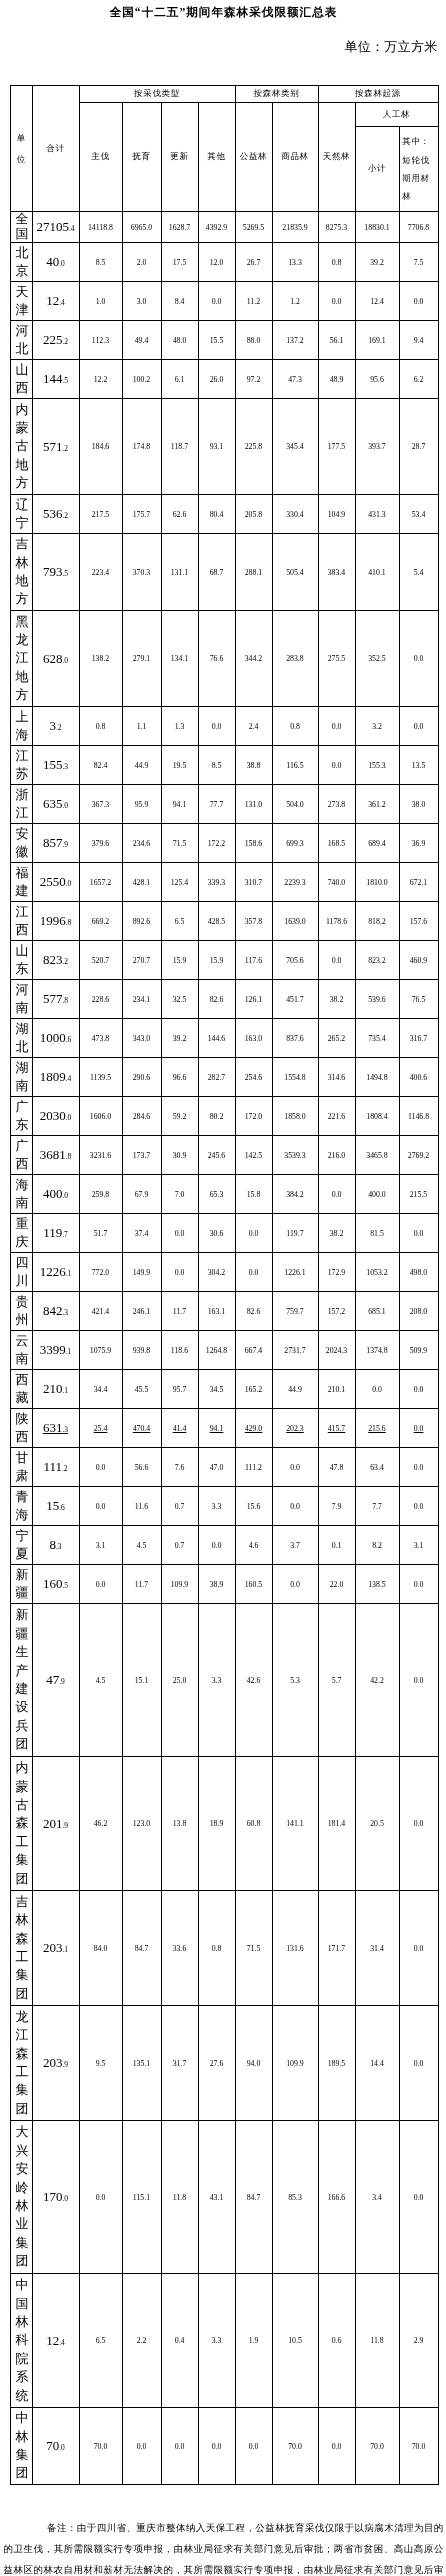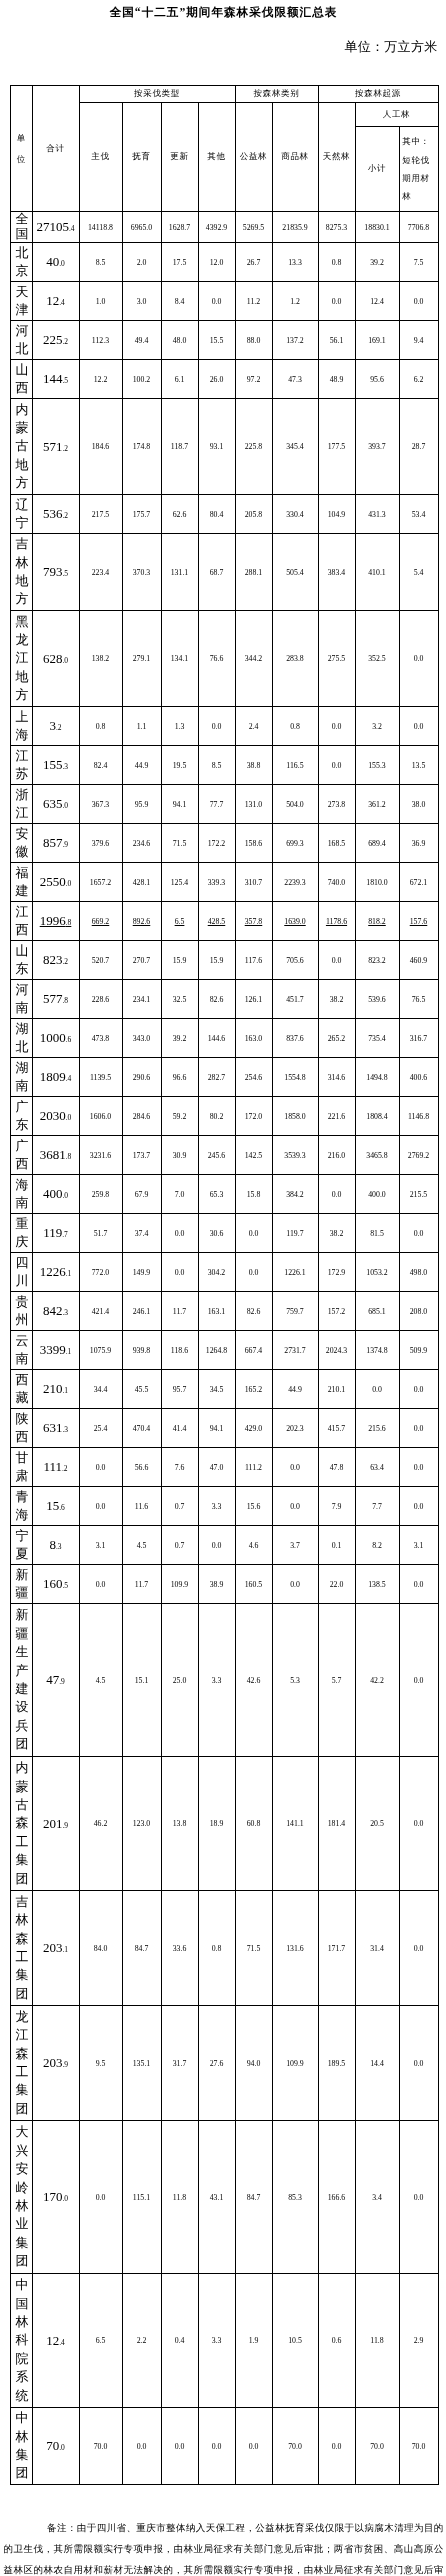--- a/index.html
+++ b/index.html
@@ -264,21 +264,21 @@
         <td class="num">1657.2</td>
         <td class="num">428.1</td>
         <td class="num">125.4</td>
         <td class="num">339.3</td>
         <td class="num">310.7</td>
         <td class="num">2239.3</td>
         <td class="num">740.0</td>
         <td class="num">1810.0</td>
         <td class="num">672.1</td>
       </tr>
-      <tr style="height: 39px; text-decoration: underline;">
+      <tr style="height: 39px;">
         <td class="unit-cell"><span class="vert">江西</span></td>
         <td class="num"><span class="int">1996</span><span class="dec">.8</span></td>
         <td class="num">669.2</td>
         <td class="num">892.6</td>
         <td class="num">6.5</td>
         <td class="num">428.5</td>
         <td class="num">357.8</td>
         <td class="num">1639.0</td>
         <td class="num">1178.6</td>
         <td class="num">818.2</td>
@@ -433,21 +433,21 @@
         <td class="num">34.4</td>
         <td class="num">45.5</td>
         <td class="num">95.7</td>
         <td class="num">34.5</td>
         <td class="num">165.2</td>
         <td class="num">44.9</td>
         <td class="num">210.1</td>
         <td class="num">0.0</td>
         <td class="num">0.0</td>
       </tr>
-      <tr style="height: 39px;">
+      <tr style="height: 39px; text-decoration: underline;">
         <td class="unit-cell"><span class="vert">陕西</span></td>
         <td class="num"><span class="int">631</span><span class="dec">.3</span></td>
         <td class="num">25.4</td>
         <td class="num">470.4</td>
         <td class="num">41.4</td>
         <td class="num">94.1</td>
         <td class="num">429.0</td>
         <td class="num">202.3</td>
         <td class="num">415.7</td>
         <td class="num">215.6</td>

